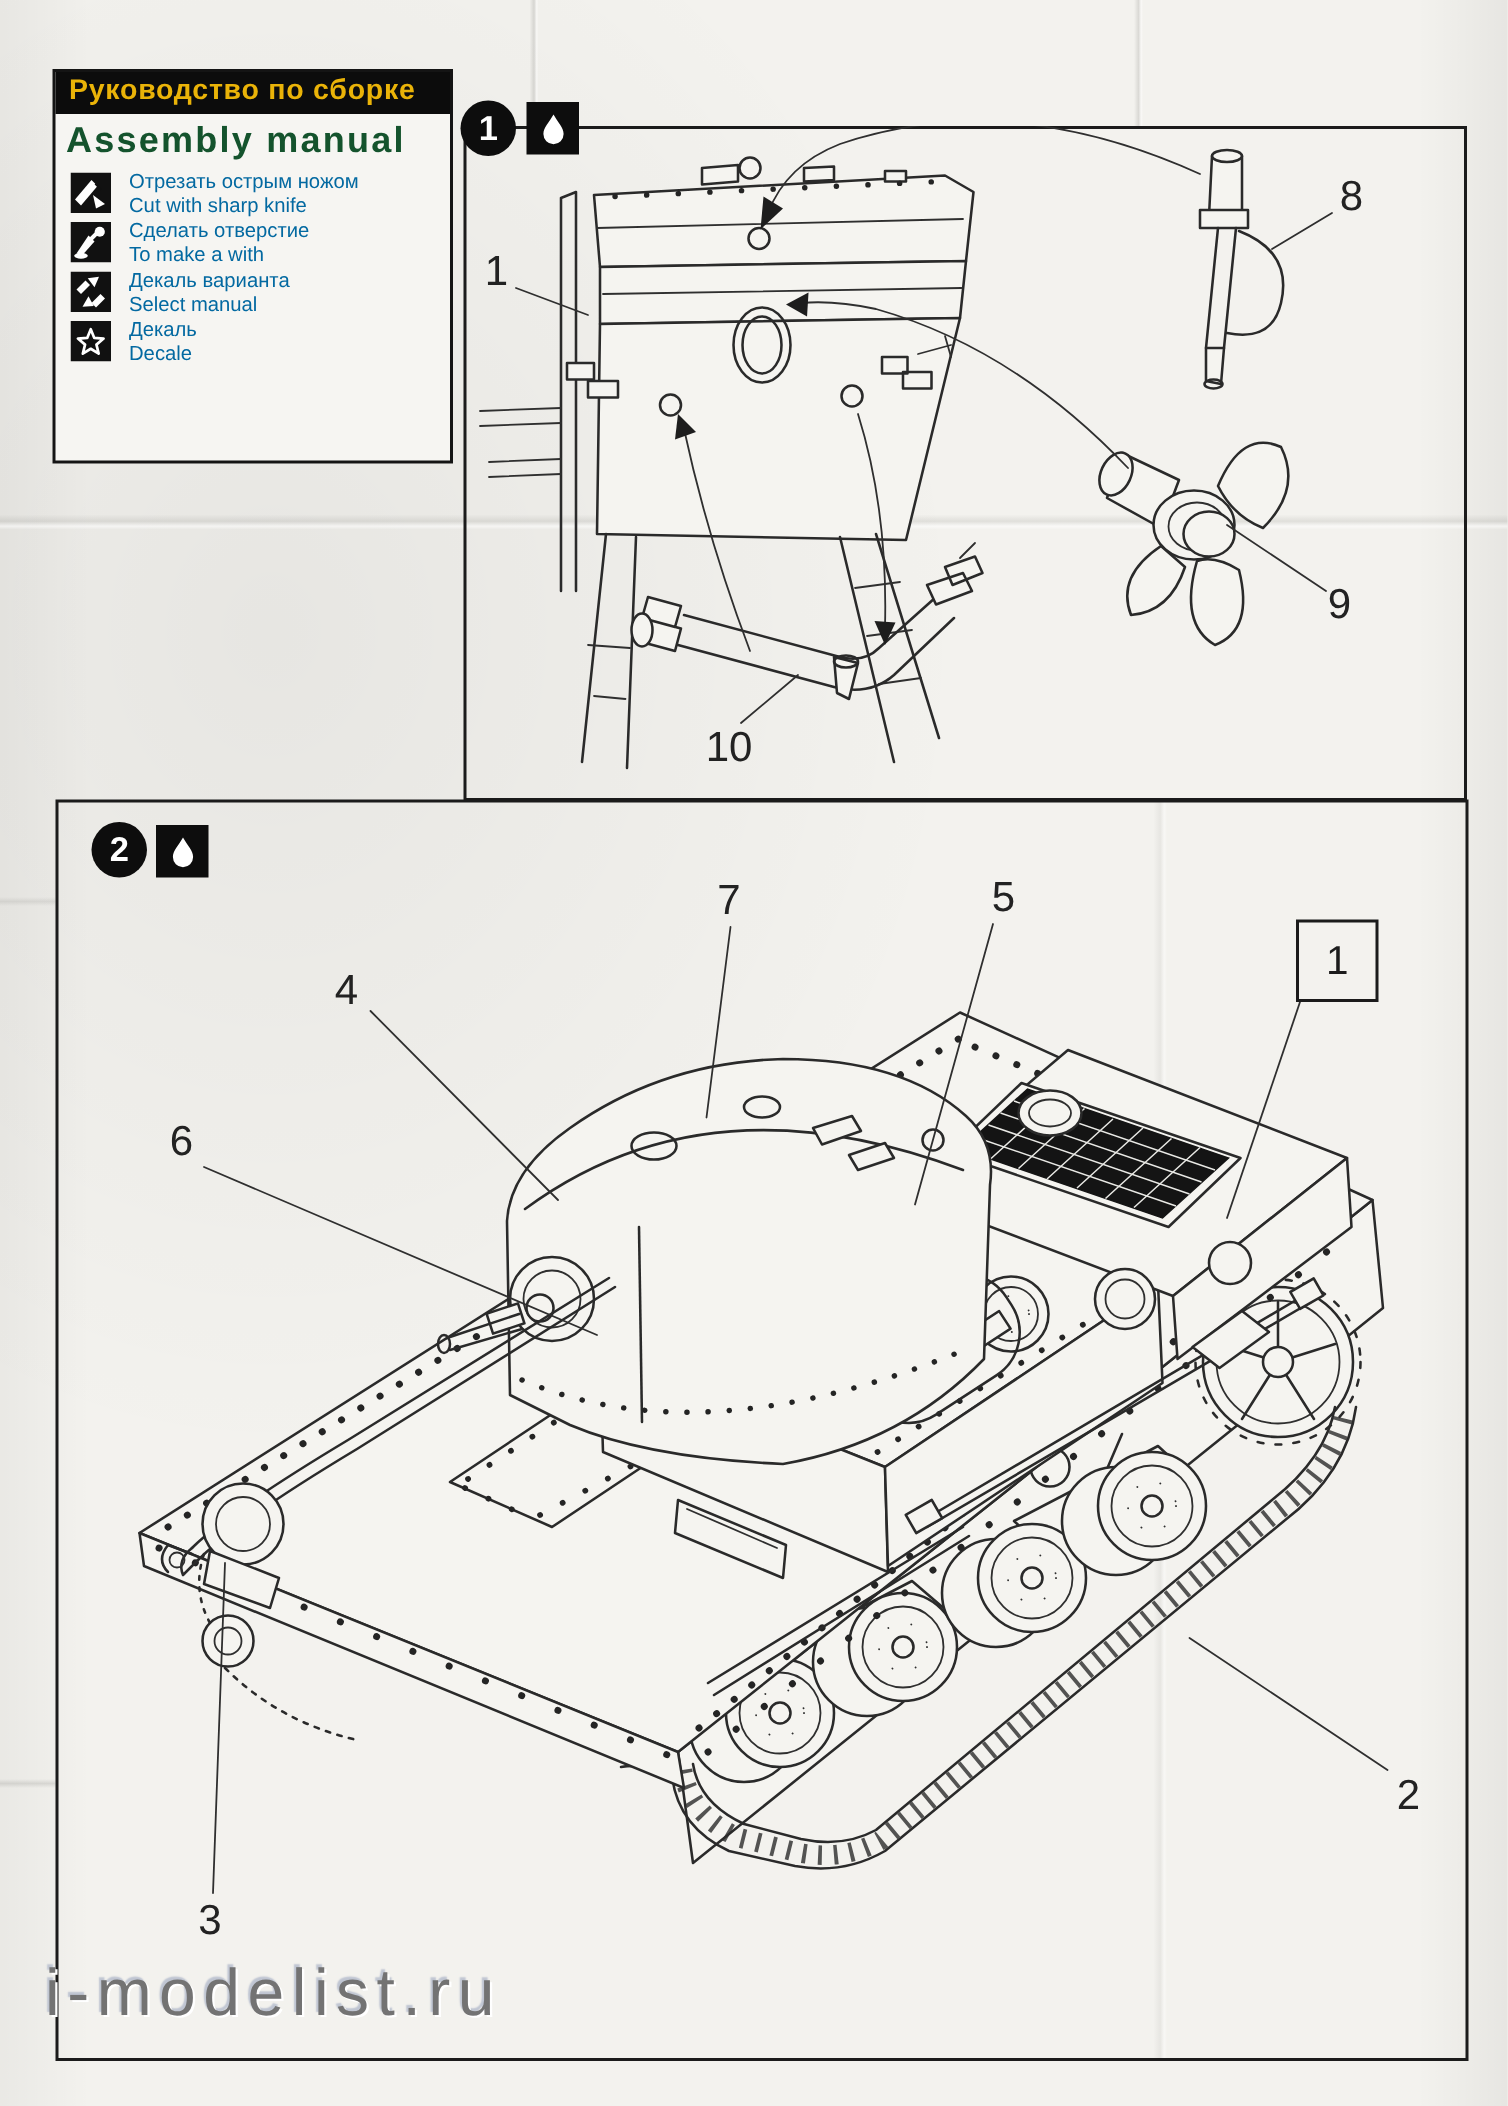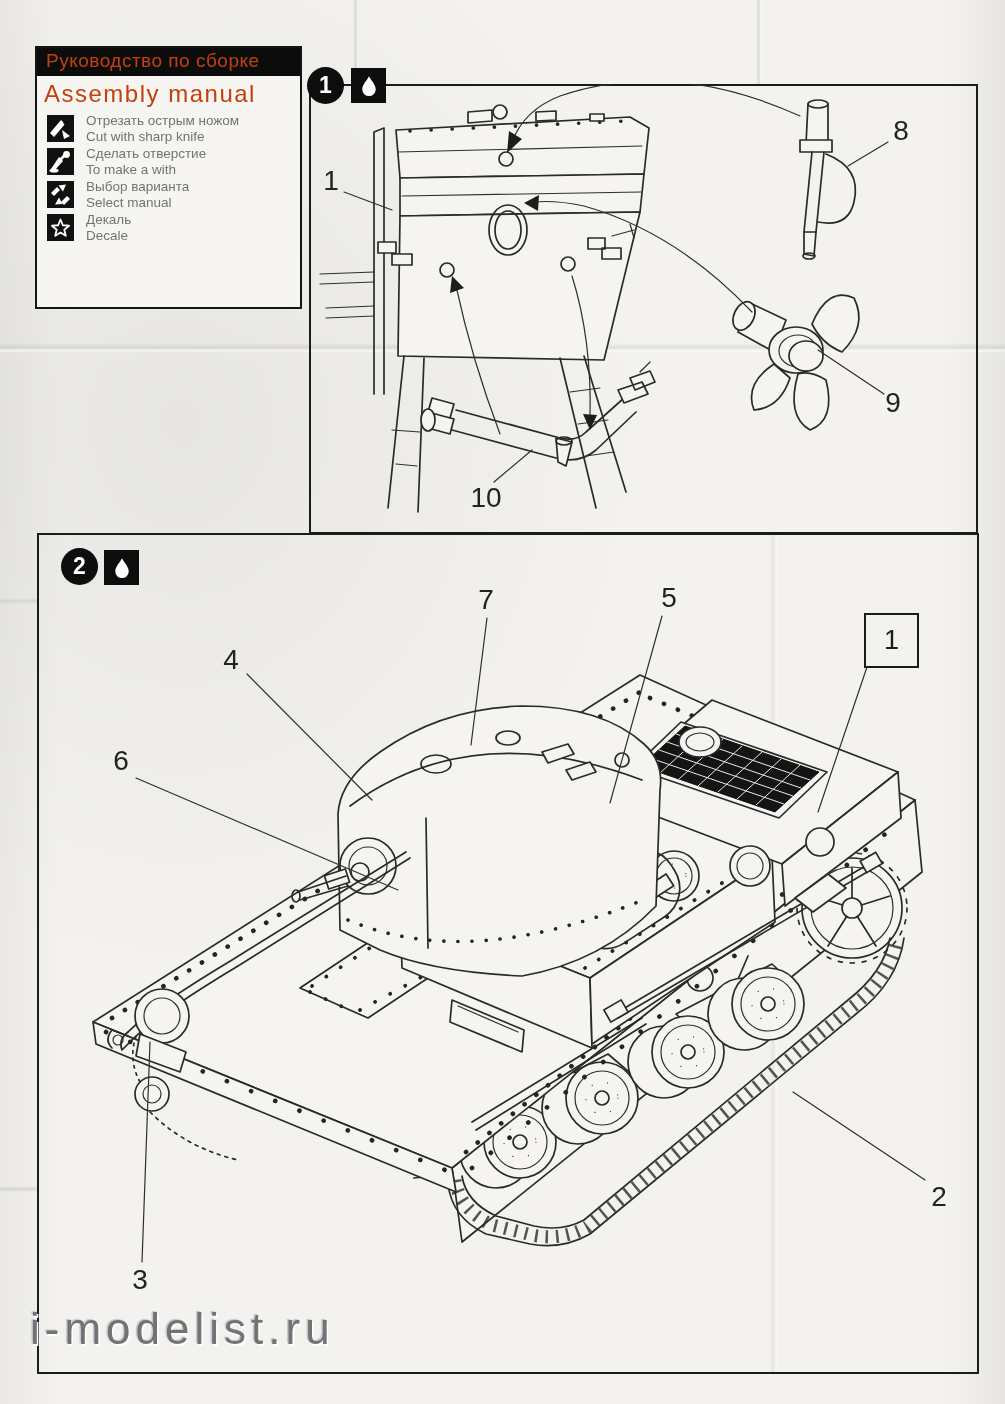--- a/index.html
+++ b/index.html
@@ -30,27 +30,27 @@
   }
 
   
   .frame{position:absolute;border:2.5px solid #1b1b1b;background:transparent}
   #frame-step1{left:309px;top:84px;width:665px;height:446px}
   #frame-step2{left:37px;top:533px;width:938px;height:837px}
 
   
   #legend{position:absolute;left:35px;top:46px;width:263px;height:259px;
     border:2px solid #141414;background:#f6f5f2}
-  .legend-header{background:#0c0c0c;color:#c2410c;font-weight:normal;font-size:19px;
+  .legend-header{background:#0c0c0c;color:#eab308;font-weight:bold;font-size:19px;
     padding:2px 0 4px 9px;letter-spacing:0.5px}
-  .legend-title-en{font-size:24px;font-weight:normal;color:#c2410c;
+  .legend-title-en{font-size:24px;font-weight:bold;color:#14532d;
     padding:4px 6px 1px 7px;letter-spacing:1.5px}
   .legend-item{display:flex;align-items:center;gap:12px;margin:6px 6px 0 10px;height:27px}
   .legend-item .licon{width:27px;height:27px;flex:0 0 27px}
-  .legend-item .ltxt{font-size:13.5px;line-height:1.13;color:#737373;white-space:nowrap}
+  .legend-item .ltxt{font-size:13.5px;line-height:1.13;color:#0369a1;white-space:nowrap}
 
   
   .marker-circle{position:absolute;width:37px;height:37px;border-radius:50%;
     background:#0d0d0d;color:#fff;font-weight:bold;font-size:23px;
     display:flex;align-items:center;justify-content:center;z-index:6}
   .marker-square{position:absolute;width:35px;height:35px;background:#0d0d0d;
     display:flex;align-items:center;justify-content:center;z-index:6}
 
   
   .plabel{position:absolute;font-size:28px;color:#222;transform:translate(-50%,-50%);z-index:5}
@@ -128,21 +128,21 @@
     <span class="licon">
       <svg width="27" height="27" viewBox="0 0 27 27">
           <rect width="27" height="27" fill="#111"></rect>
           <polygon points="4,12 10,6 13,9 7,15" fill="#fff"></polygon>
           <polygon points="11.5,4.5 19,3.5 16,10.5" fill="#fff"></polygon>
           <polygon points="14,21 20,15 23,18 17,24" fill="#fff"></polygon>
           <polygon points="8,23.5 15.5,23 12,16.5" fill="#fff"></polygon>
         </svg>
     </span>
     <span class="ltxt">
-      <span>Выбор варианта</span><br>
+      <span>Декаль варианта</span><br>
       <span>Select manual</span>
     </span>
   </div>
 
   <div class="legend-item">
     <span class="licon">
       <svg width="27" height="27" viewBox="0 0 27 27">
           <rect width="27" height="27" fill="#111"></rect>
           <path d="M13.5,5.5 L15.85,11.26 L22.06,11.72 L17.3,15.74 L18.79,21.78 L13.5,18.5 L8.21,21.78 L9.7,15.74 L4.94,11.72 L11.15,11.26 Z" fill="none" stroke="#fff" stroke-width="1.8" stroke-linejoin="round"></path>
         </svg>

